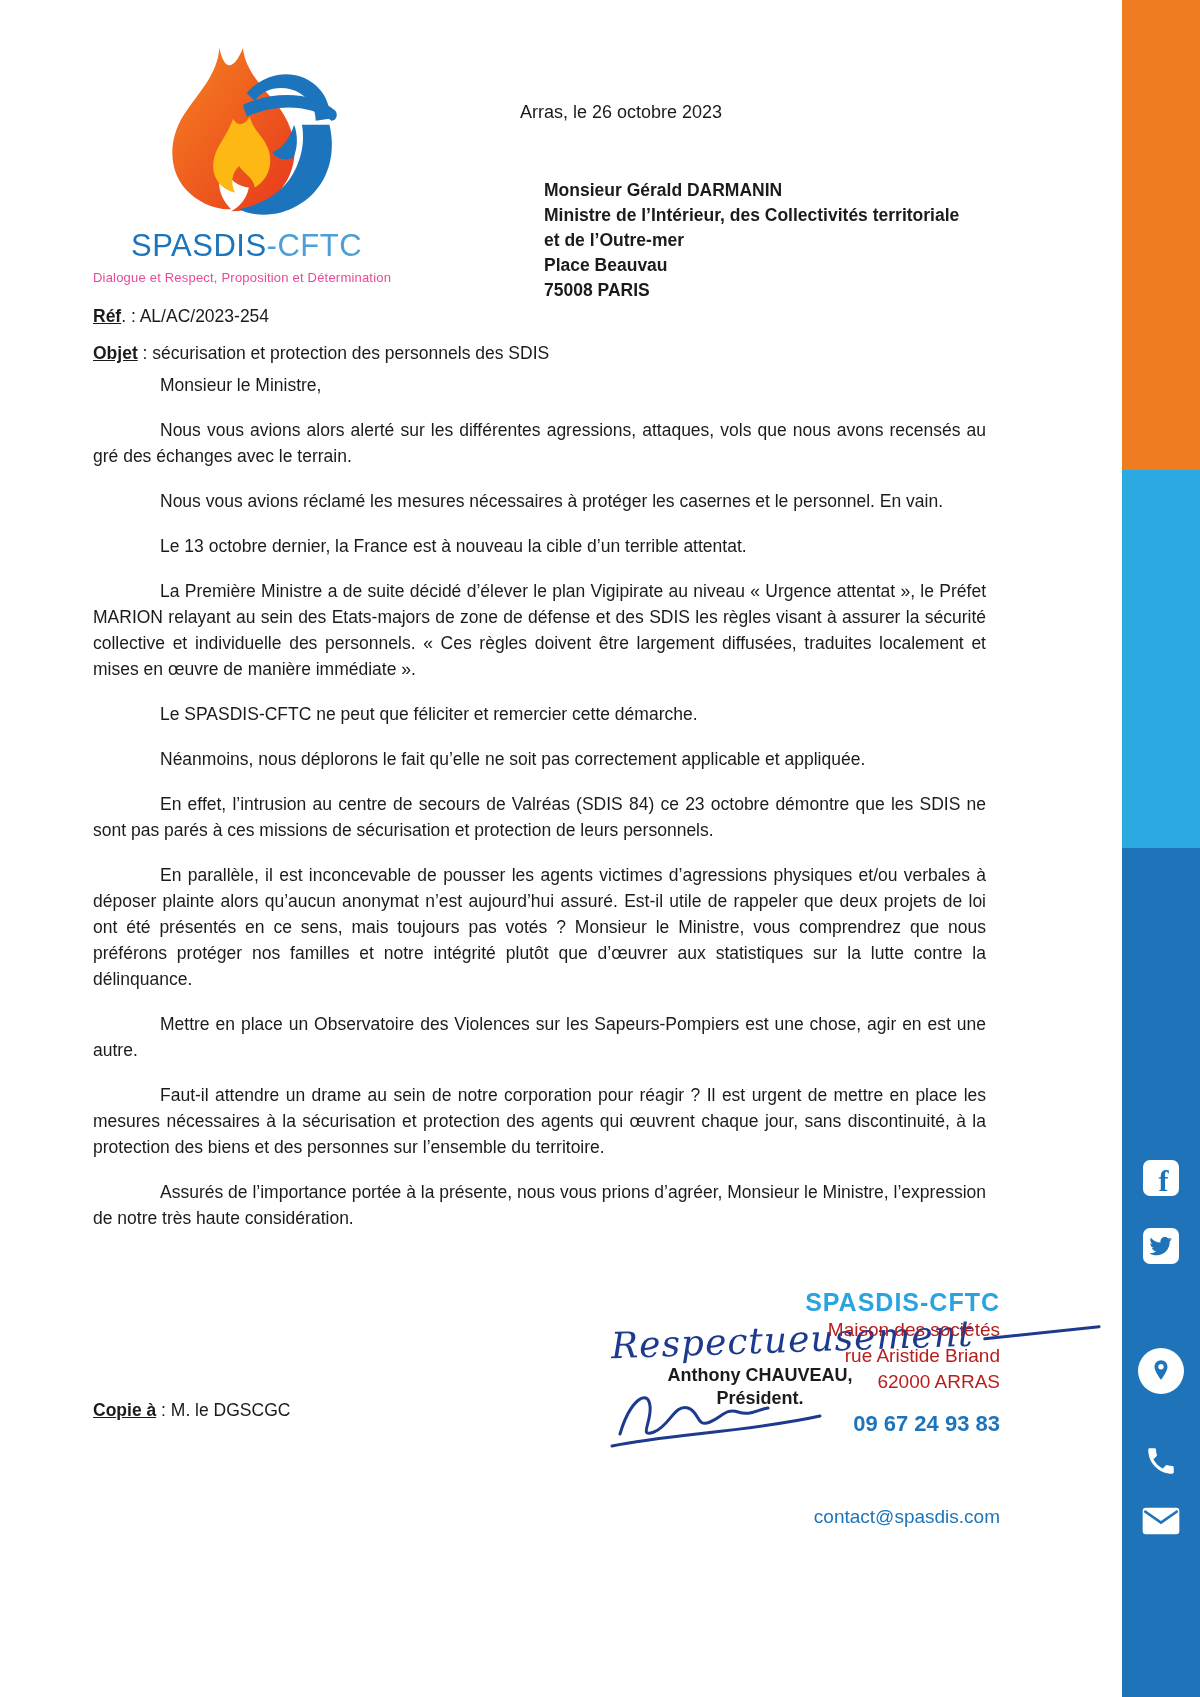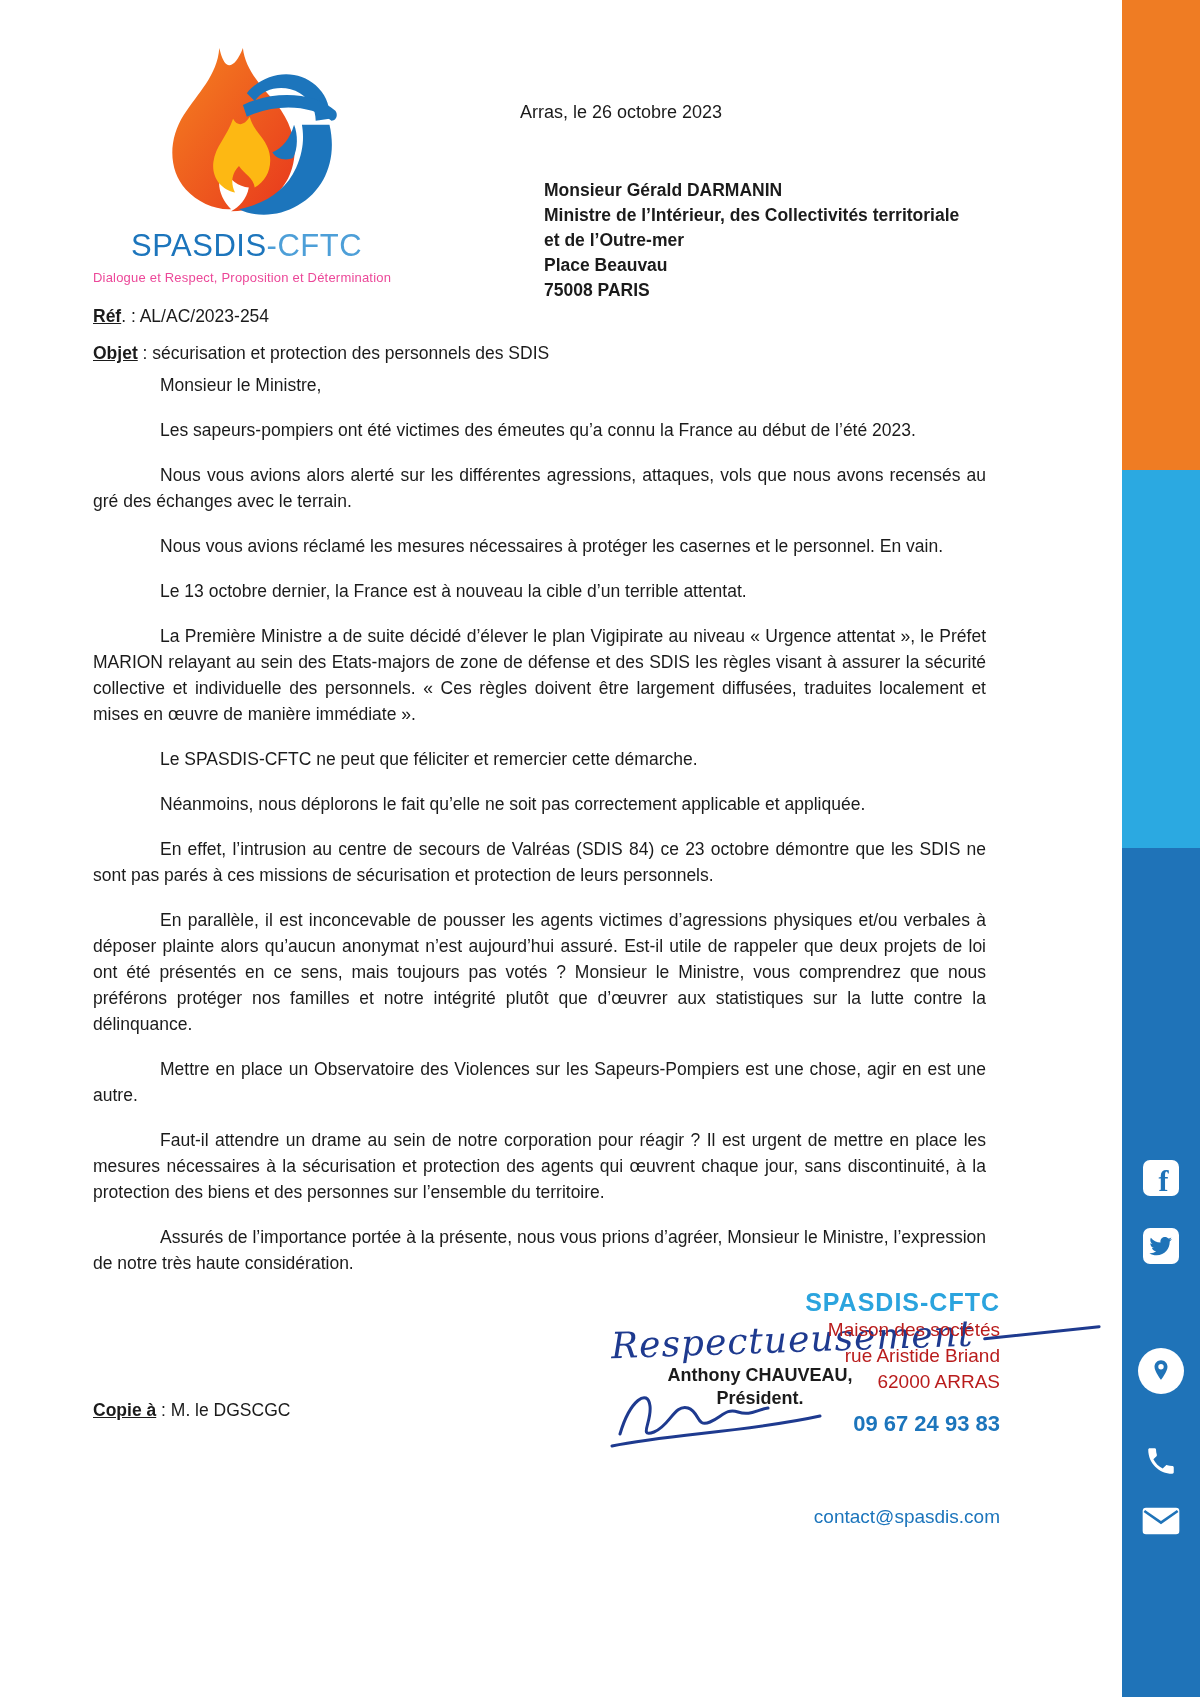--- a/index.html
+++ b/index.html
@@ -144,21 +144,20 @@
     <div>et de l’Outre-mer</div>
     <div>Place Beauvau</div>
     <div>75008 PARIS</div>
   </div>
 
   <div class="ref-line"><span class="ul">Réf</span><span>. : AL/AC/2023-254</span></div>
   <div class="subject-line"><span class="ul">Objet</span><span> : sécurisation et protection des personnels des SDIS</span></div>
 
   <div class="letter-body">
     <p class="salutation">Monsieur le Ministre,</p>
-    <p>Les sapeurs-pompiers ont été victimes des émeutes qu’a connu la France au début de l’été 2023.</p>
     <p>Nous vous avions alors alerté sur les différentes agressions, attaques, vols que nous avons recensés au gré des échanges avec le terrain.</p>
     <p>Nous vous avions réclamé les mesures nécessaires à protéger les casernes et le personnel. En vain.</p>
     <p>Le 13 octobre dernier, la France est à nouveau la cible d’un terrible attentat.</p>
     <p>La Première Ministre a de suite décidé d’élever le plan Vigipirate au niveau « Urgence attentat », le Préfet MARION relayant au sein des Etats-majors de zone de défense et des SDIS les règles visant à assurer la sécurité collective et individuelle des personnels. « Ces règles doivent être largement diffusées, traduites localement et mises en œuvre de manière immédiate ».</p>
     <p>Le SPASDIS-CFTC ne peut que féliciter et remercier cette démarche.</p>
     <p>Néanmoins, nous déplorons le fait qu’elle ne soit pas correctement applicable et appliquée.</p>
     <p>En effet, l’intrusion au centre de secours de Valréas (SDIS 84) ce 23 octobre démontre que les SDIS ne sont pas parés à ces missions de sécurisation et protection de leurs personnels.</p>
     <p>En parallèle, il est inconcevable de pousser les agents victimes d’agressions physiques et/ou verbales à déposer plainte alors qu’aucun anonymat n’est aujourd’hui assuré. Est-il utile de rappeler que deux projets de loi ont été présentés en ce sens, mais toujours pas votés ? Monsieur le Ministre, vous comprendrez que nous préférons protéger nos familles et notre intégrité plutôt que d’œuvrer aux statistiques sur la lutte contre la délinquance.</p>
     <p>Mettre en place un Observatoire des Violences sur les Sapeurs-Pompiers est une chose, agir en est une autre.</p>
     <p>Faut-il attendre un drame au sein de notre corporation pour réagir ? Il est urgent de mettre en place les mesures nécessaires à la sécurisation et protection des agents qui œuvrent chaque jour, sans discontinuité, à la protection des biens et des personnes sur l’ensemble du territoire.</p>

